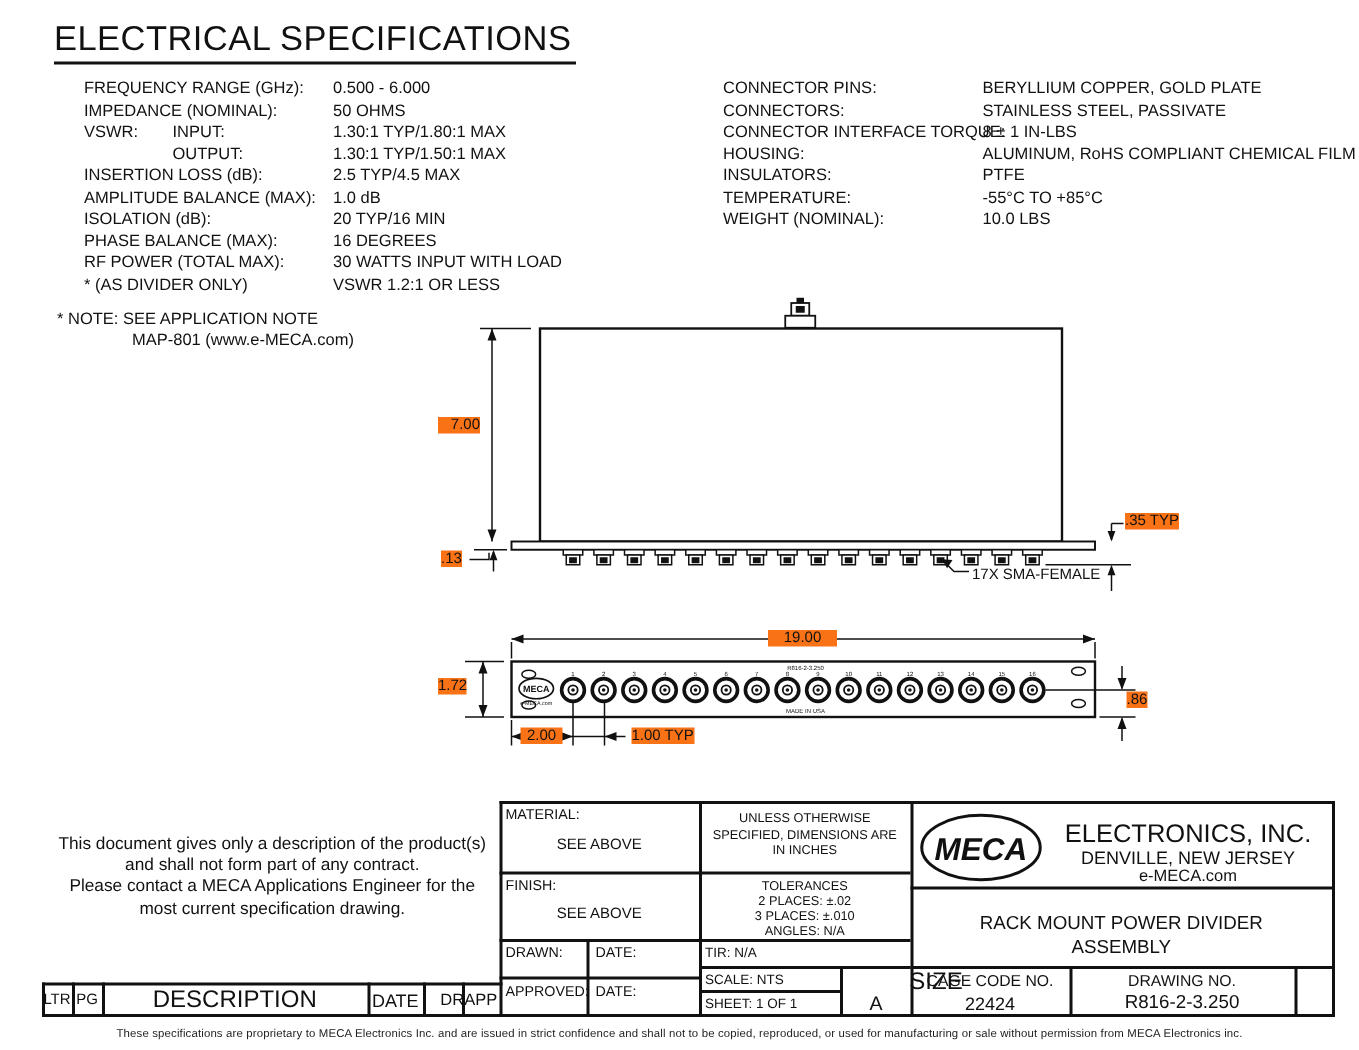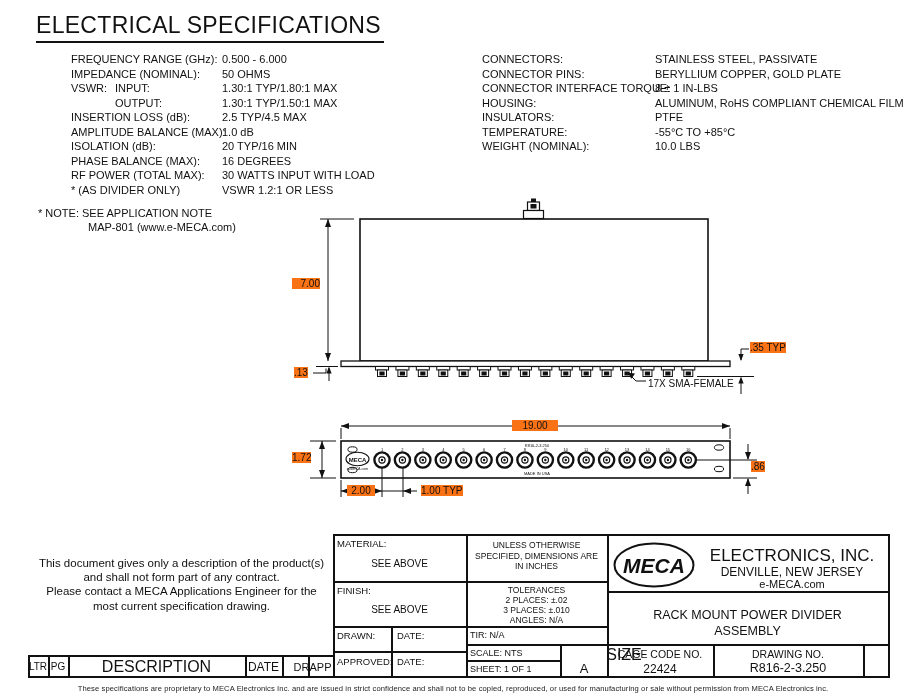--- a/index.html
+++ b/index.html
@@ -3,21 +3,21 @@
 <meta charset="utf-8">
 <style>
   html,body{margin:0;padding:0;background:#fff;}
   .sheet{position:relative;width:906px;height:700px;background:#fff;color:#111;
          font-family:"Liberation Sans",sans-serif;overflow:hidden;}
   .hd{position:absolute;font-size:23px;letter-spacing:.3px;white-space:nowrap;
       border-bottom:2px solid #111;padding:0 3px 2px 0;}
   .specblock{position:absolute;font-size:11px;}
   .srow{position:relative;height:14.55px;white-space:nowrap;}
   .srow span{position:absolute;top:0;}
-  .el .c1{left:19px;padding-left:16px;} .el .c2{left:79px;} .el .c3{left:186px;}
+  .el .c1{left:4px;padding-left:16px;} .el .c2{left:79px;} .el .c3{left:186px;}
   .me .c1{left:4px;} .me .c3{left:177px;}
   .note{position:absolute;font-size:11px;line-height:14px;}
   .dim{position:absolute;font-size:10px;white-space:nowrap;background:#f97316;}
   svg{position:absolute;left:0;top:0;}
   .vl,.hl{position:absolute;background:#111;}
   .cell{position:absolute;font-size:9.5px;white-space:nowrap;}
   .ctr{text-align:center;white-space:normal;}
   .pre{white-space:pre-line;}
   .disc{position:absolute;left:28px;width:307px;top:556px;text-align:center;
         font-size:11.5px;line-height:14.2px;white-space:pre-line;}
@@ -79,28 +79,28 @@
         <span class="c3">30 WATTS INPUT WITH LOAD</span>
       </div>
       <div class="srow el">
         <span class="c1">* (AS DIVIDER ONLY)</span>
         <span class="c2"></span>
         <span class="c3">VSWR 1.2:1 OR LESS</span>
       </div>
     </div>
   <div class="specblock me" style="left:478px;top:53px;width:428px;">
       <div class="srow me">
+        <span class="c1">CONNECTOR PINS:</span>
+        <span class="c2"></span>
+        <span class="c3">BERYLLIUM COPPER, GOLD PLATE</span>
+      </div>
+      <div class="srow me">
         <span class="c1">CONNECTORS:</span>
         <span class="c2"></span>
         <span class="c3">STAINLESS STEEL, PASSIVATE</span>
-      </div>
-      <div class="srow me">
-        <span class="c1">CONNECTOR PINS:</span>
-        <span class="c2"></span>
-        <span class="c3">BERYLLIUM COPPER, GOLD PLATE</span>
       </div>
       <div class="srow me">
         <span class="c1">CONNECTOR INTERFACE TORQUE:</span>
         <span class="c2"></span>
         <span class="c3">8 ± 1 IN-LBS</span>
       </div>
       <div class="srow me">
         <span class="c1">HOUSING:</span>
         <span class="c2"></span>
         <span class="c3">ALUMINUM, RoHS COMPLIANT CHEMICAL FILM</span>

